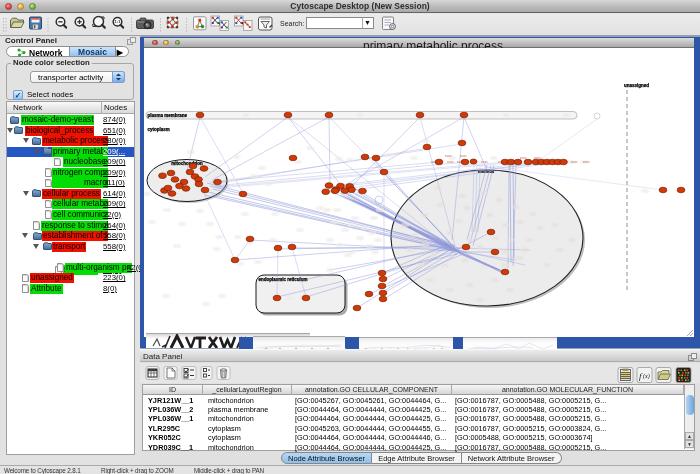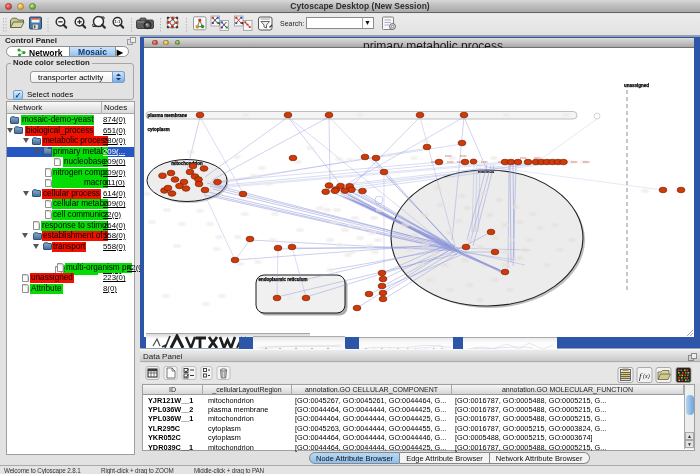--- a/index.html
+++ b/index.html
@@ -1127,21 +1127,21 @@
           <span style="position:absolute;left:312px;color:#000;">[GO:0016787, GO:0005488, GO:0005215, G...</span>
         </div>
         <div style="position:absolute;left:541px;top:0;width:10px;height:64px;background:#eee;border-left:1px solid #aaa;">
           <div style="position:absolute;left:1px;top:10px;width:8px;height:20px;border-radius:4px;background:linear-gradient(90deg,#b5d4f2,#6ea3d8);"></div>
           <div style="position:absolute;left:0px;top:47px;width:9px;height:8px;background:#e2e2e2;border:1px solid #aaa;font-size:5px;text-align:center;line-height:7px;color:#333;">▲</div>
           <div style="position:absolute;left:0px;top:55px;width:9px;height:8px;background:#e2e2e2;border:1px solid #aaa;font-size:5px;text-align:center;line-height:7px;color:#333;">▼</div>
         </div>
       </div>
     <div id="dptabs" style="position:absolute;left:141px;top:102.5px;height:12px;">
         <div style="display:flex;height:12px;font-size:7.5px;">
-          <div style="background:linear-gradient(#b8d8f4,#8cc0ee);border:1px solid #888;border-radius:6px 0 0 6px;padding:0 6px;line-height:11px;color:#111;margin-left:28px;">Node Attribute Browser</div>
+          <div style="background:linear-gradient(#b8d8f4,#8cc0ee);border:1px solid #888;border-radius:6px 0 0 6px;padding:0 6px;line-height:11px;color:#111;">Node Attribute Browser</div>
           <div style="background:#f4f4f4;border:1px solid #888;border-left:none;padding:0 6px;line-height:11px;color:#111;">Edge Attribute Browser</div>
           <div style="background:#f4f4f4;border:1px solid #888;border-left:none;border-radius:0 6px 6px 0;padding:0 6px;line-height:11px;color:#111;">Network Attribute Browser</div>
         </div>
       </div>
   </div>
   <div id="statusbar" class="abs">
     <span style="position:absolute;left:4px;top:1px;">Welcome to Cytoscape 2.8.1</span>
     <span style="position:absolute;left:101px;top:1px;">Right-click + drag to ZOOM</span>
     <span style="position:absolute;left:194px;top:1px;">Middle-click + drag to PAN</span>
   </div>

